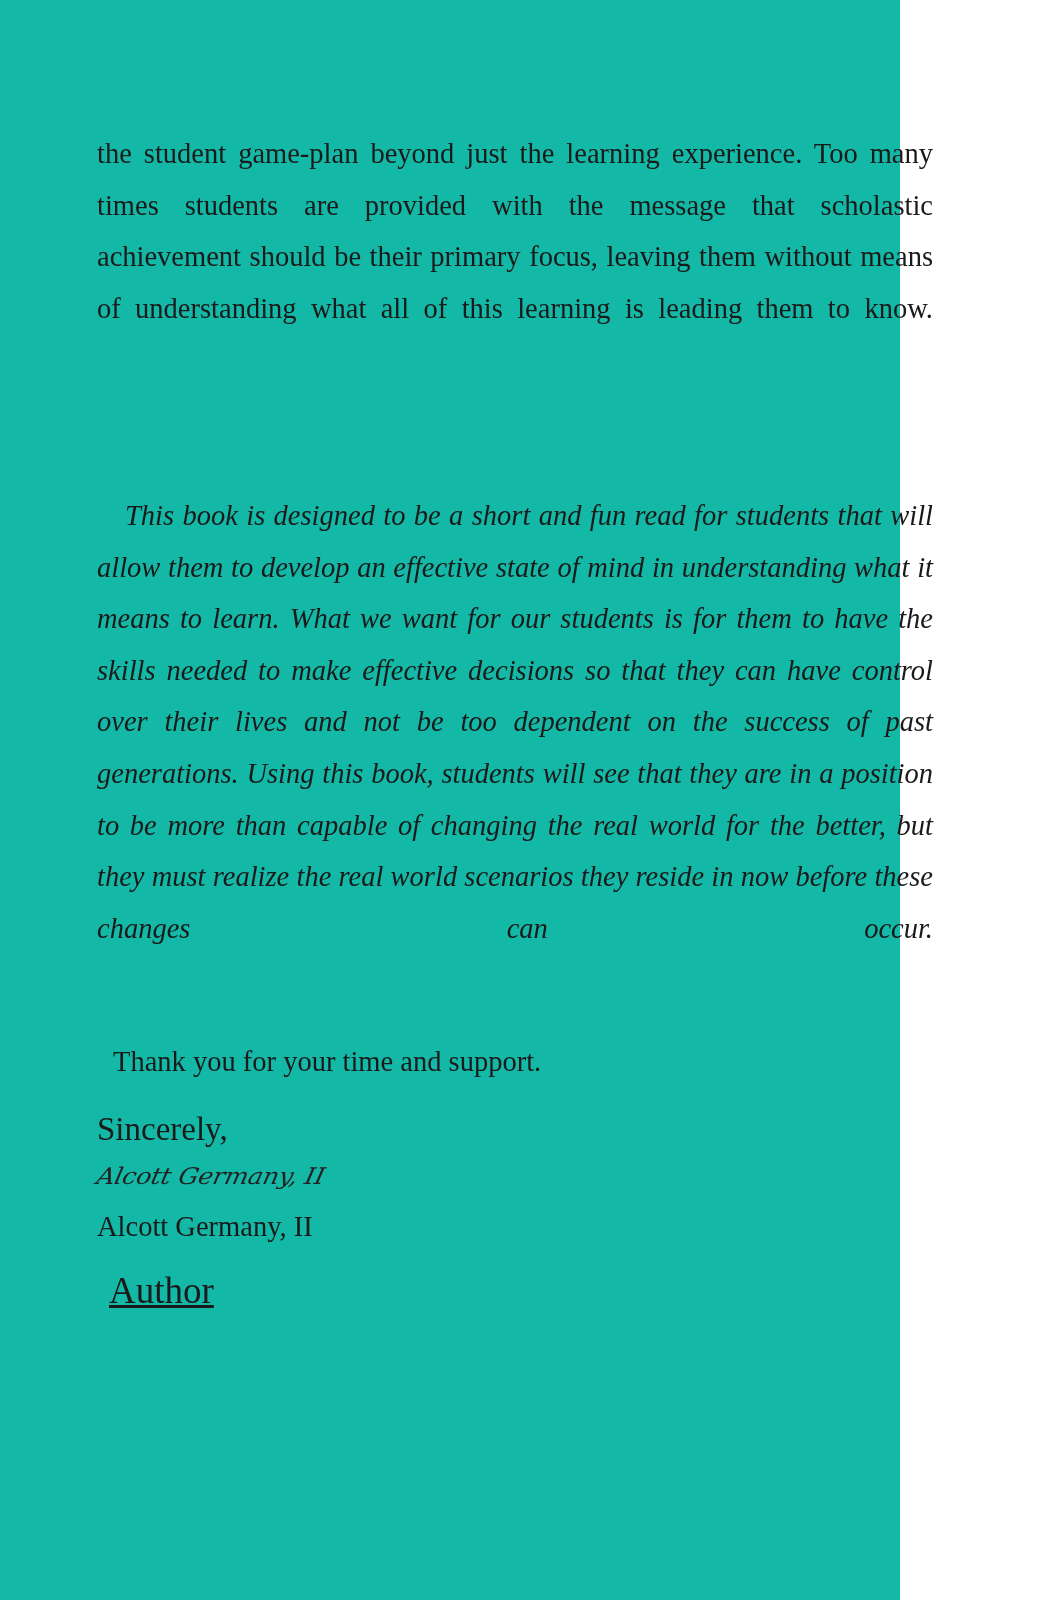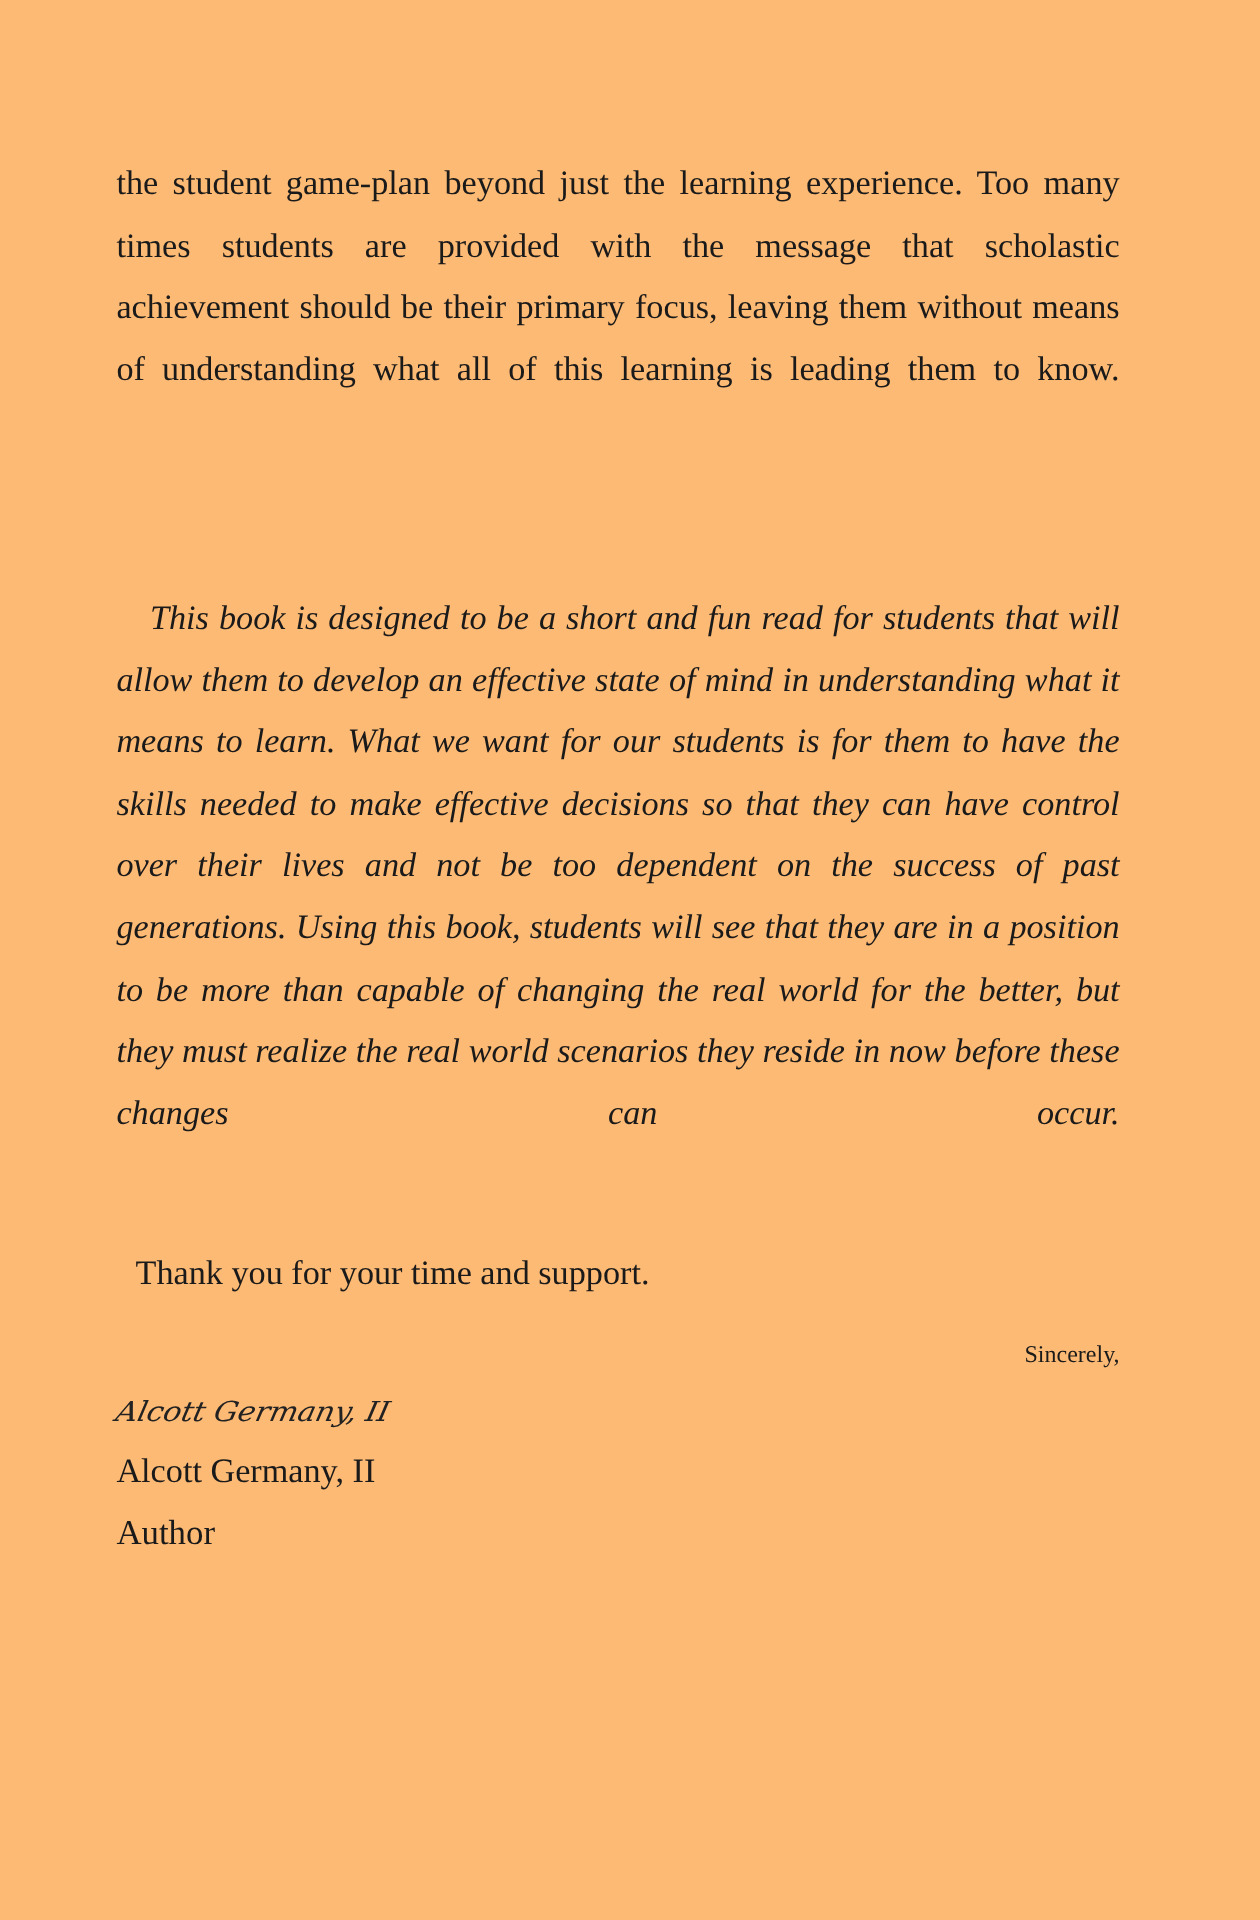--- a/index.html
+++ b/index.html
@@ -15,23 +15,23 @@
     overflow: hidden;
     font-family: "Liberation Serif", "DejaVu Serif", serif;
     color: #1a1a1a;
     -webkit-font-smoothing: antialiased;
   }
 
   .page {
     position: absolute;
     left: 0;
     top: 0;
-    width: 1050px;
+    width: 900px;
     height: 1600px;
-    background: #fdba74;
+    background: #14b8a6;
   }
 
   .text-column {
     position: absolute;
     left: 97px;
     top: 128px;
     width: 836px;
   }
 
   
@@ -77,23 +77,22 @@
     text-align: left;
     color: #1a1a1a;
   }
 
   .closing-block {
     margin-top: 30px;
   }
 
   .sincerely {
     margin: 0;
-    font-size: 20px;
+    font-size: 33px;
     line-height: 51.6px;
-    text-align: right;
   }
 
   .signature {
     margin: 0;
     font-family: "DejaVu Serif", "Liberation Serif", serif;
     font-style: italic;
     font-weight: 400;
     font-size: 25px;
     line-height: 44px;
     letter-spacing: -0.2px;
@@ -110,23 +109,24 @@
     padding: 0;
   }
 
   .author-name {
     margin: 0;
     font-size: 28.5px;
     line-height: 51.6px;
   }
 
   .author-title {
-    margin: 0;
-    font-size: 29px;
+    margin: 12px;
+    font-size: 37px;
     line-height: 51.6px;
+    text-decoration: underline;
   }
 </style>
 </head>
 <body>
 
 <div class="page">
 
   <div class="text-column">
 
     <p class="para para-cont">the student game-plan beyond just the learning experience. Too many times students are provided with the message that scholastic achievement should be their primary focus, leaving them without means of understanding what all of this learning is leading them to know.</p>

